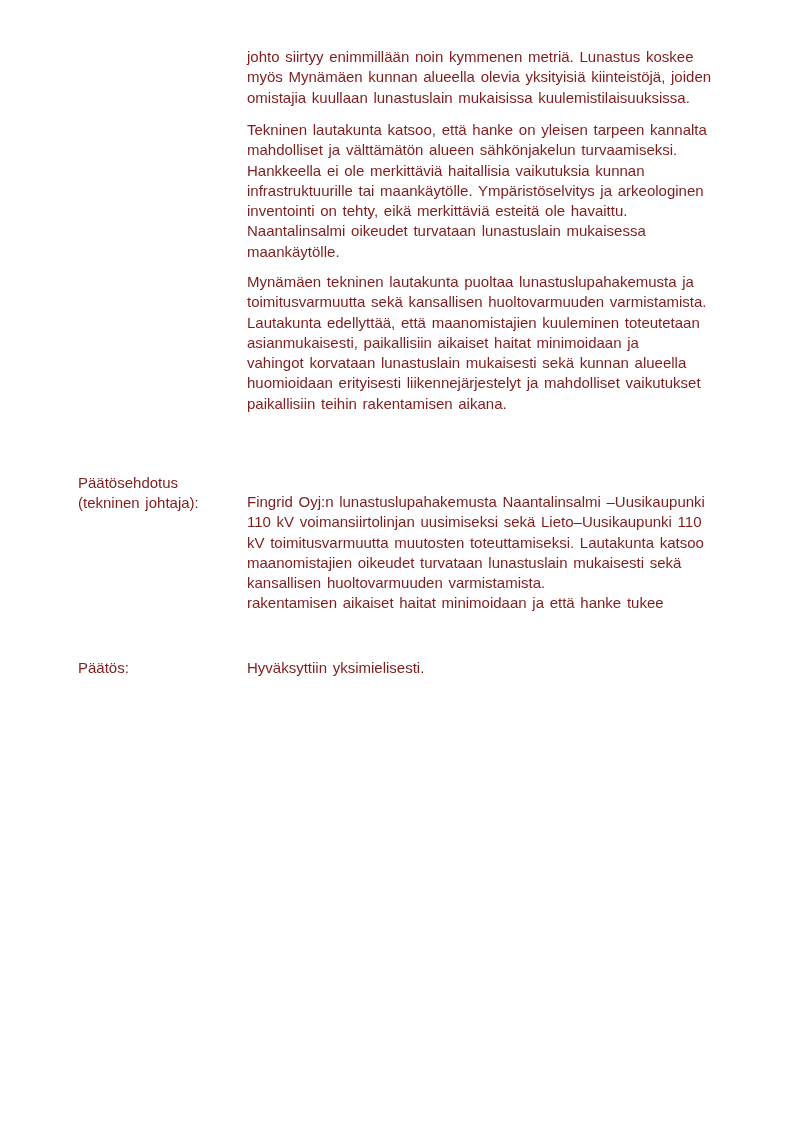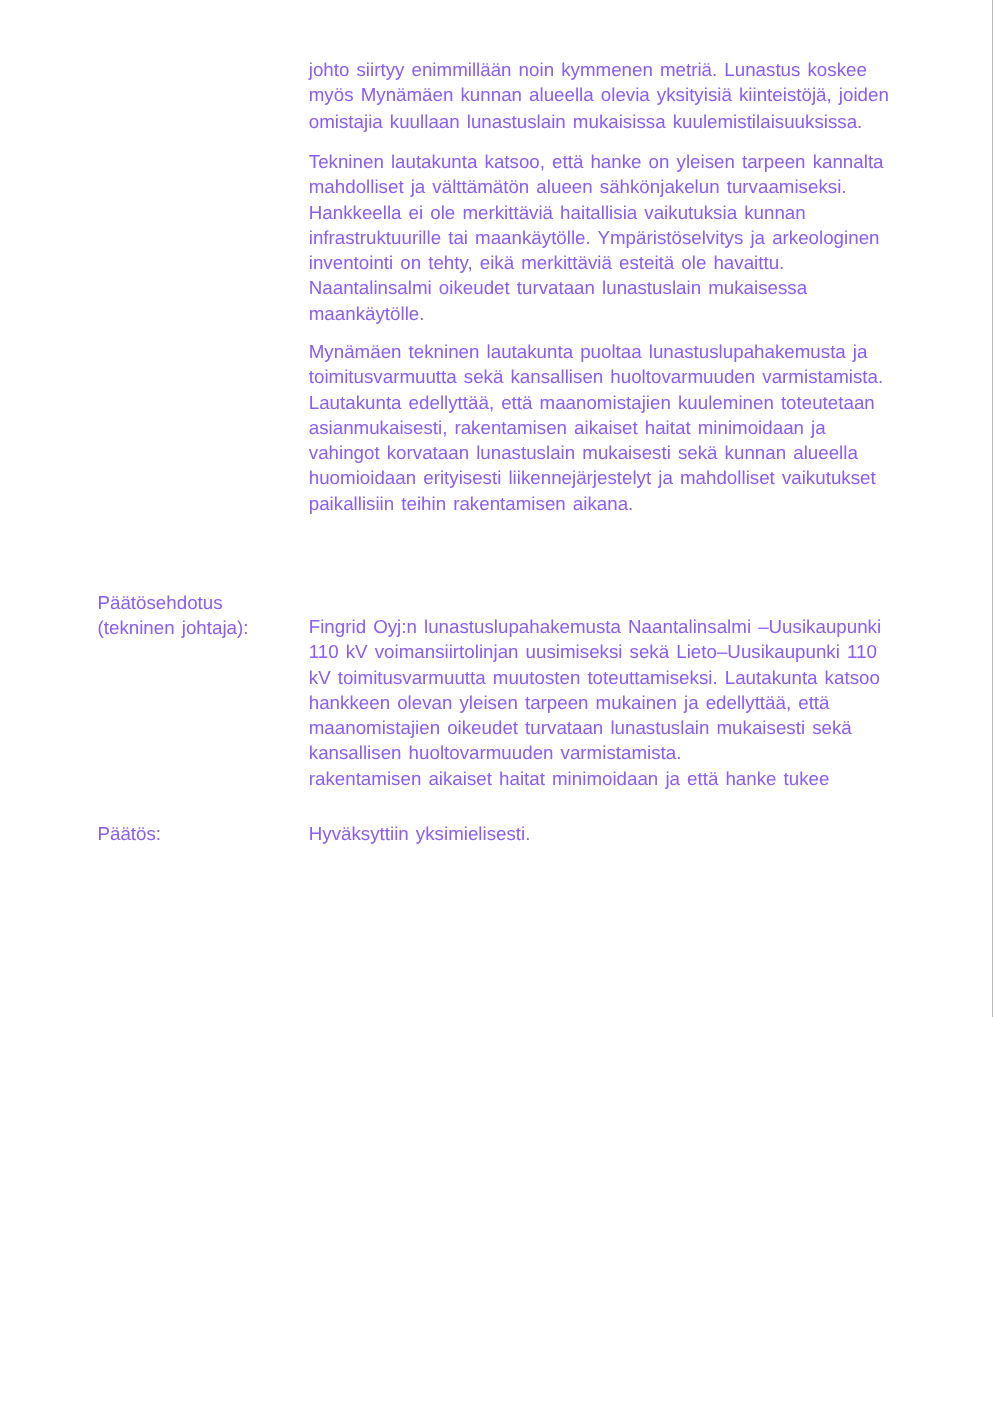--- a/index.html
+++ b/index.html
@@ -19,21 +19,21 @@
   }
   .abs { position: absolute; }
   .body-col { left: 247px; width: 505px; }
   .label-col { left: 78px; width: 165px; }
   .text-line { white-space: pre; }
   .row-line { white-space: pre; }
 </style>
 </head>
 <body>
 
-<div class="page" style="background: rgb(255, 255, 255); color: #8b5cf6;">
+<div class="page" style="background: rgb(255, 255, 255); color: #7f1d1d;">
 
   <div class="abs body-col" style="top:47px">
       <div class="text-line">johto siirtyy enimmillään noin kymmenen metriä. Lunastus koskee</div>
       <div class="text-line">myös Mynämäen kunnan alueella olevia yksityisiä kiinteistöjä, joiden</div>
       <div class="text-line">omistajia kuullaan lunastuslain mukaisissa kuulemistilaisuuksissa.</div>
     </div>
 
   <div class="abs body-col" style="top:120px">
       <div class="text-line">Tekninen lautakunta katsoo, että hanke on yleisen tarpeen kannalta</div>
       <div class="text-line">mahdolliset ja välttämätön alueen sähkönjakelun turvaamiseksi.</div>
@@ -41,36 +41,35 @@
       <div class="text-line">infrastruktuurille tai maankäytölle. Ympäristöselvitys ja arkeologinen</div>
       <div class="text-line">inventointi on tehty, eikä merkittäviä esteitä ole havaittu.</div>
       <div class="text-line">Naantalinsalmi oikeudet turvataan lunastuslain mukaisessa</div>
       <div class="text-line">maankäytölle.</div>
     </div>
 
   <div class="abs body-col" style="top:272px">
       <div class="text-line">Mynämäen tekninen lautakunta puoltaa lunastuslupahakemusta ja</div>
       <div class="text-line">toimitusvarmuutta sekä kansallisen huoltovarmuuden varmistamista.</div>
       <div class="text-line">Lautakunta edellyttää, että maanomistajien kuuleminen toteutetaan</div>
-      <div class="text-line">asianmukaisesti, rakentamisen aikaiset haitat minimoidaan ja</div>
+      <div class="text-line">asianmukaisesti, paikallisiin aikaiset haitat minimoidaan ja</div>
       <div class="text-line">vahingot korvataan lunastuslain mukaisesti sekä kunnan alueella</div>
       <div class="text-line">huomioidaan erityisesti liikennejärjestelyt ja mahdolliset vaikutukset</div>
       <div class="text-line">paikallisiin teihin rakentamisen aikana.</div>
     </div>
 
   <div class="abs label-col" style="top:473px">
     <div class="text-line">Päätösehdotus</div>
     <div class="text-line">(tekninen johtaja):</div>
   </div>
 
   <div class="abs body-col" style="top:492px">
       <div class="text-line">Fingrid Oyj:n lunastuslupahakemusta Naantalinsalmi –Uusikaupunki</div>
       <div class="text-line">110 kV voimansiirtolinjan uusimiseksi sekä Lieto–Uusikaupunki 110</div>
       <div class="text-line">kV toimitusvarmuutta muutosten toteuttamiseksi. Lautakunta katsoo</div>
-      <div class="text-line">hankkeen olevan yleisen tarpeen mukainen ja edellyttää, että</div>
       <div class="text-line">maanomistajien oikeudet turvataan lunastuslain mukaisesti sekä</div>
       <div class="text-line">kansallisen huoltovarmuuden varmistamista.</div>
       <div class="text-line">rakentamisen aikaiset haitat minimoidaan ja että hanke tukee</div>
     </div>
 
   <div class="abs" style="top:658px; left:0; width:794px;">
     <span class="abs row-line" style="left:78px">Päätös:</span>
     <span class="abs row-line" style="left:247px">Hyväksyttiin yksimielisesti.</span>
   </div>
 

